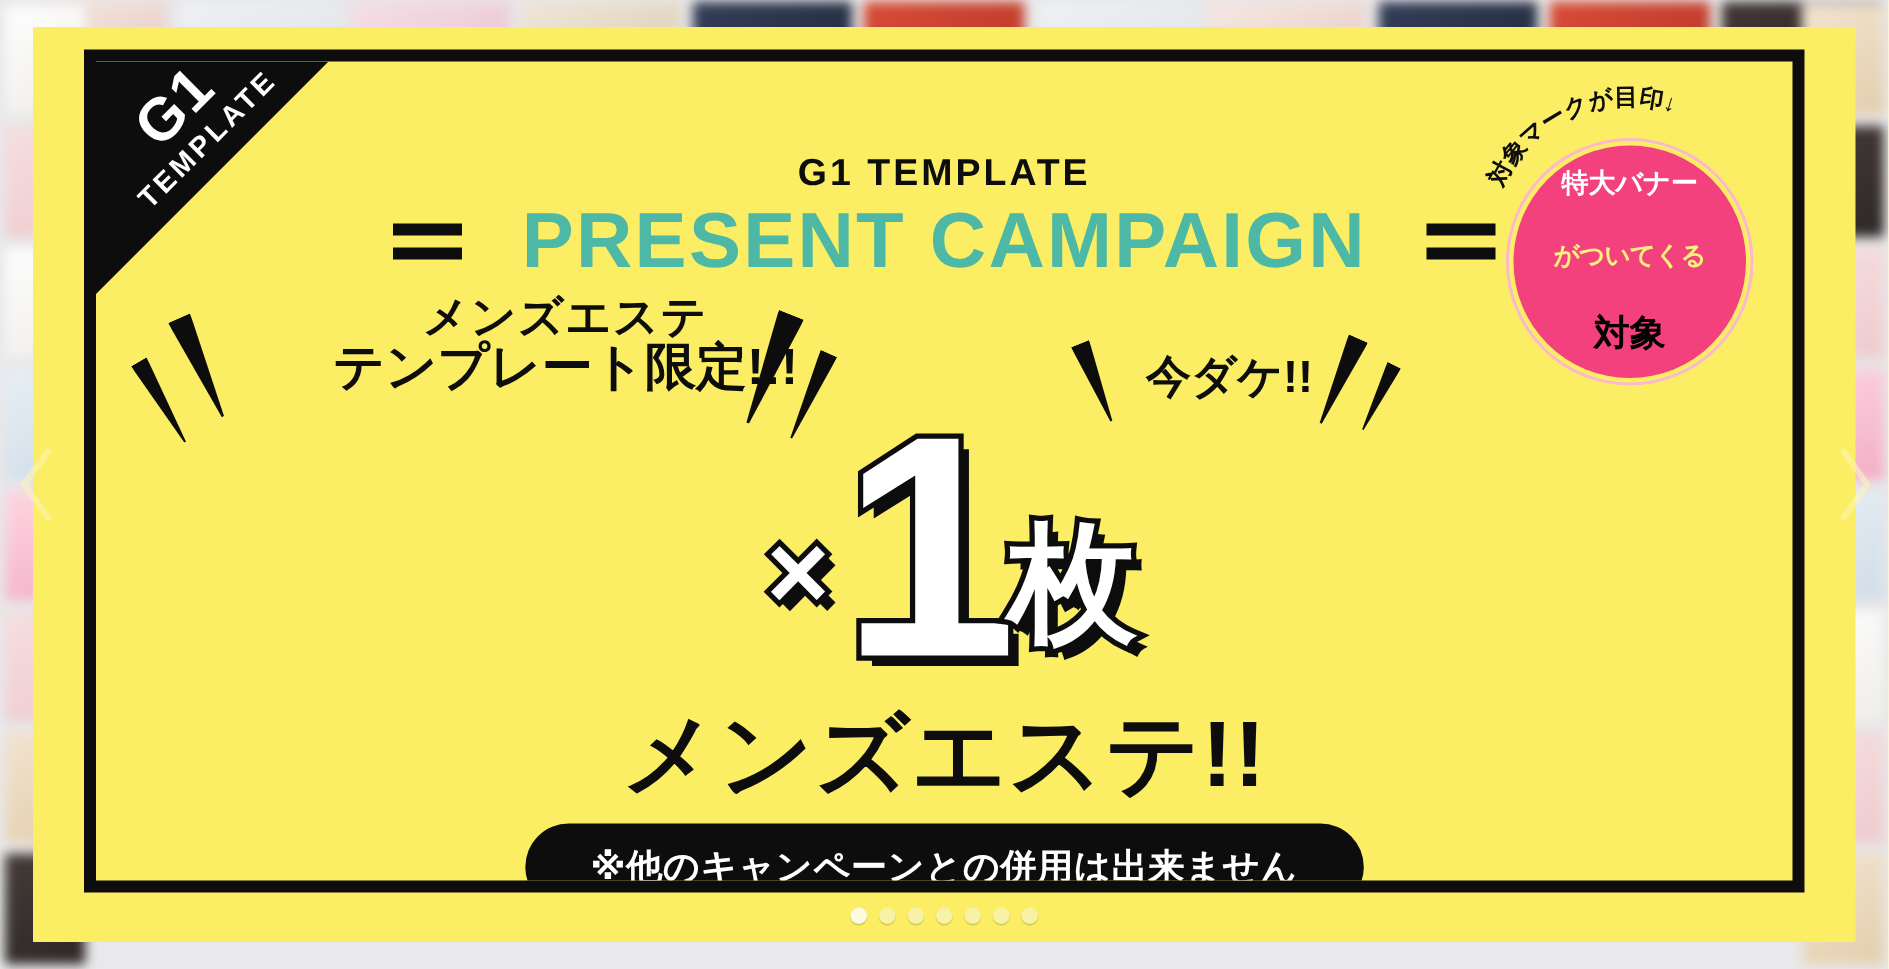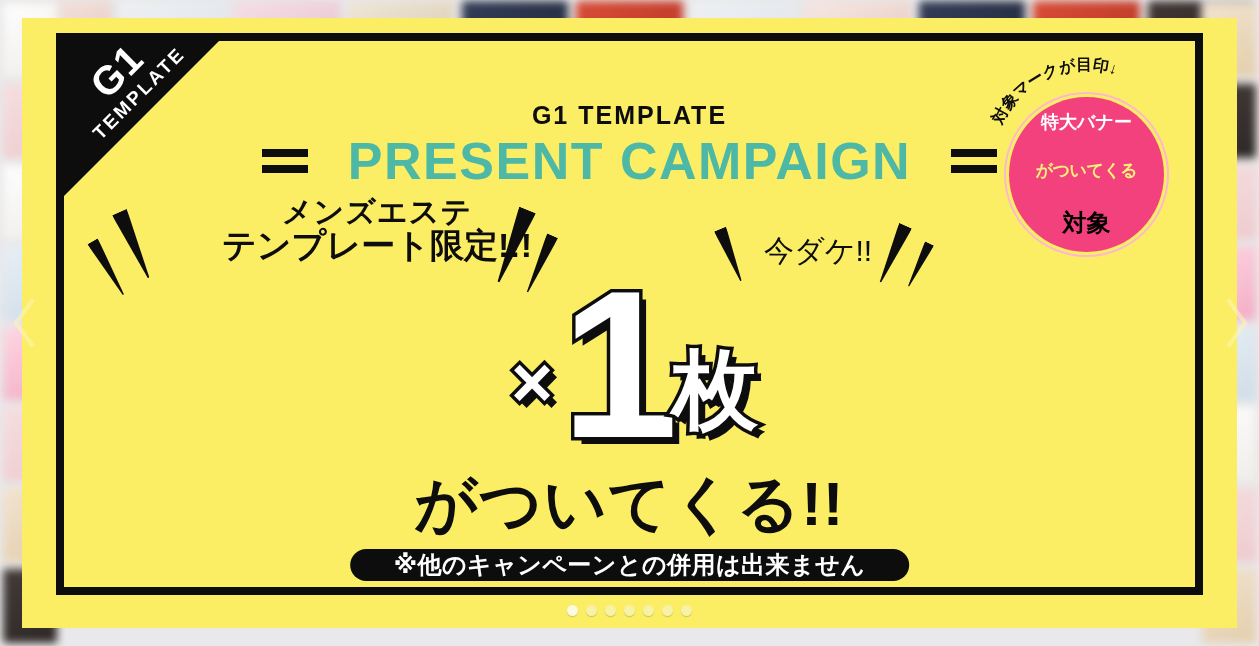--- a/index.html
+++ b/index.html
@@ -229,21 +229,21 @@
   }
   .sub-left .s1 { font-size: 30px; font-weight: 800; color: var(--ink); letter-spacing: 1px; display: block; }
   .sub-left .s2 { font-size: 34px; font-weight: 800; color: var(--ink); letter-spacing: 0px; display: block; }
 
   
   .sub-mid {
     position: absolute;
     left: 700px;
     top: 190px;
     font-size: 30px;
-    font-weight: 400;
+    font-weight: 700;
     color: var(--ink);
     letter-spacing: 0px;
   }
 
   
   .slash {
     position: absolute;
     background: var(--ink);
     transform-origin: 50% 50%;
   }
@@ -287,21 +287,21 @@
   .note {
     position: absolute;
     left: 50%;
     transform: translateX(-50%);
     top: 508px;
     background: var(--ink);
     color: #fff;
     font-size: 24px;
     font-weight: 700;
     letter-spacing: .5px;
-    padding: 0 44px;
+    padding: 13px 44px;
     border-radius: 40px;
     white-space: nowrap;
   }
 
   
   .dots {
     position: absolute;
     left: 0; right: 0;
     bottom: 12px;
     display: flex;
@@ -425,21 +425,21 @@
       <div class="slash sl" style="left:660px; top:186px; width:13px; height:56px; transform:rotate(-22deg);"></div>
       <div class="slash sl" style="left:822px; top:182px; width:14px; height:62px; transform:rotate(24deg);"></div>
       <div class="slash sl" style="left:850px; top:200px; width:10px; height:48px; transform:rotate(26deg);"></div>
 
       <div class="main-line">
         <span class="outline mx">×</span>
         <span class="outline mone">1</span>
         <span class="outline mmai">枚</span>
       </div>
 
-      <div class="second-line">がついてくる!!</div>
+      <div class="second-line">メンズエステ!!</div>
 
       <div class="note">※他のキャンペーンとの併用は出来ません</div>
 
     </div>
 
     <div class="dots">
       <span class="dot active"></span>
       <span class="dot"></span>
       <span class="dot"></span>
       <span class="dot"></span>

